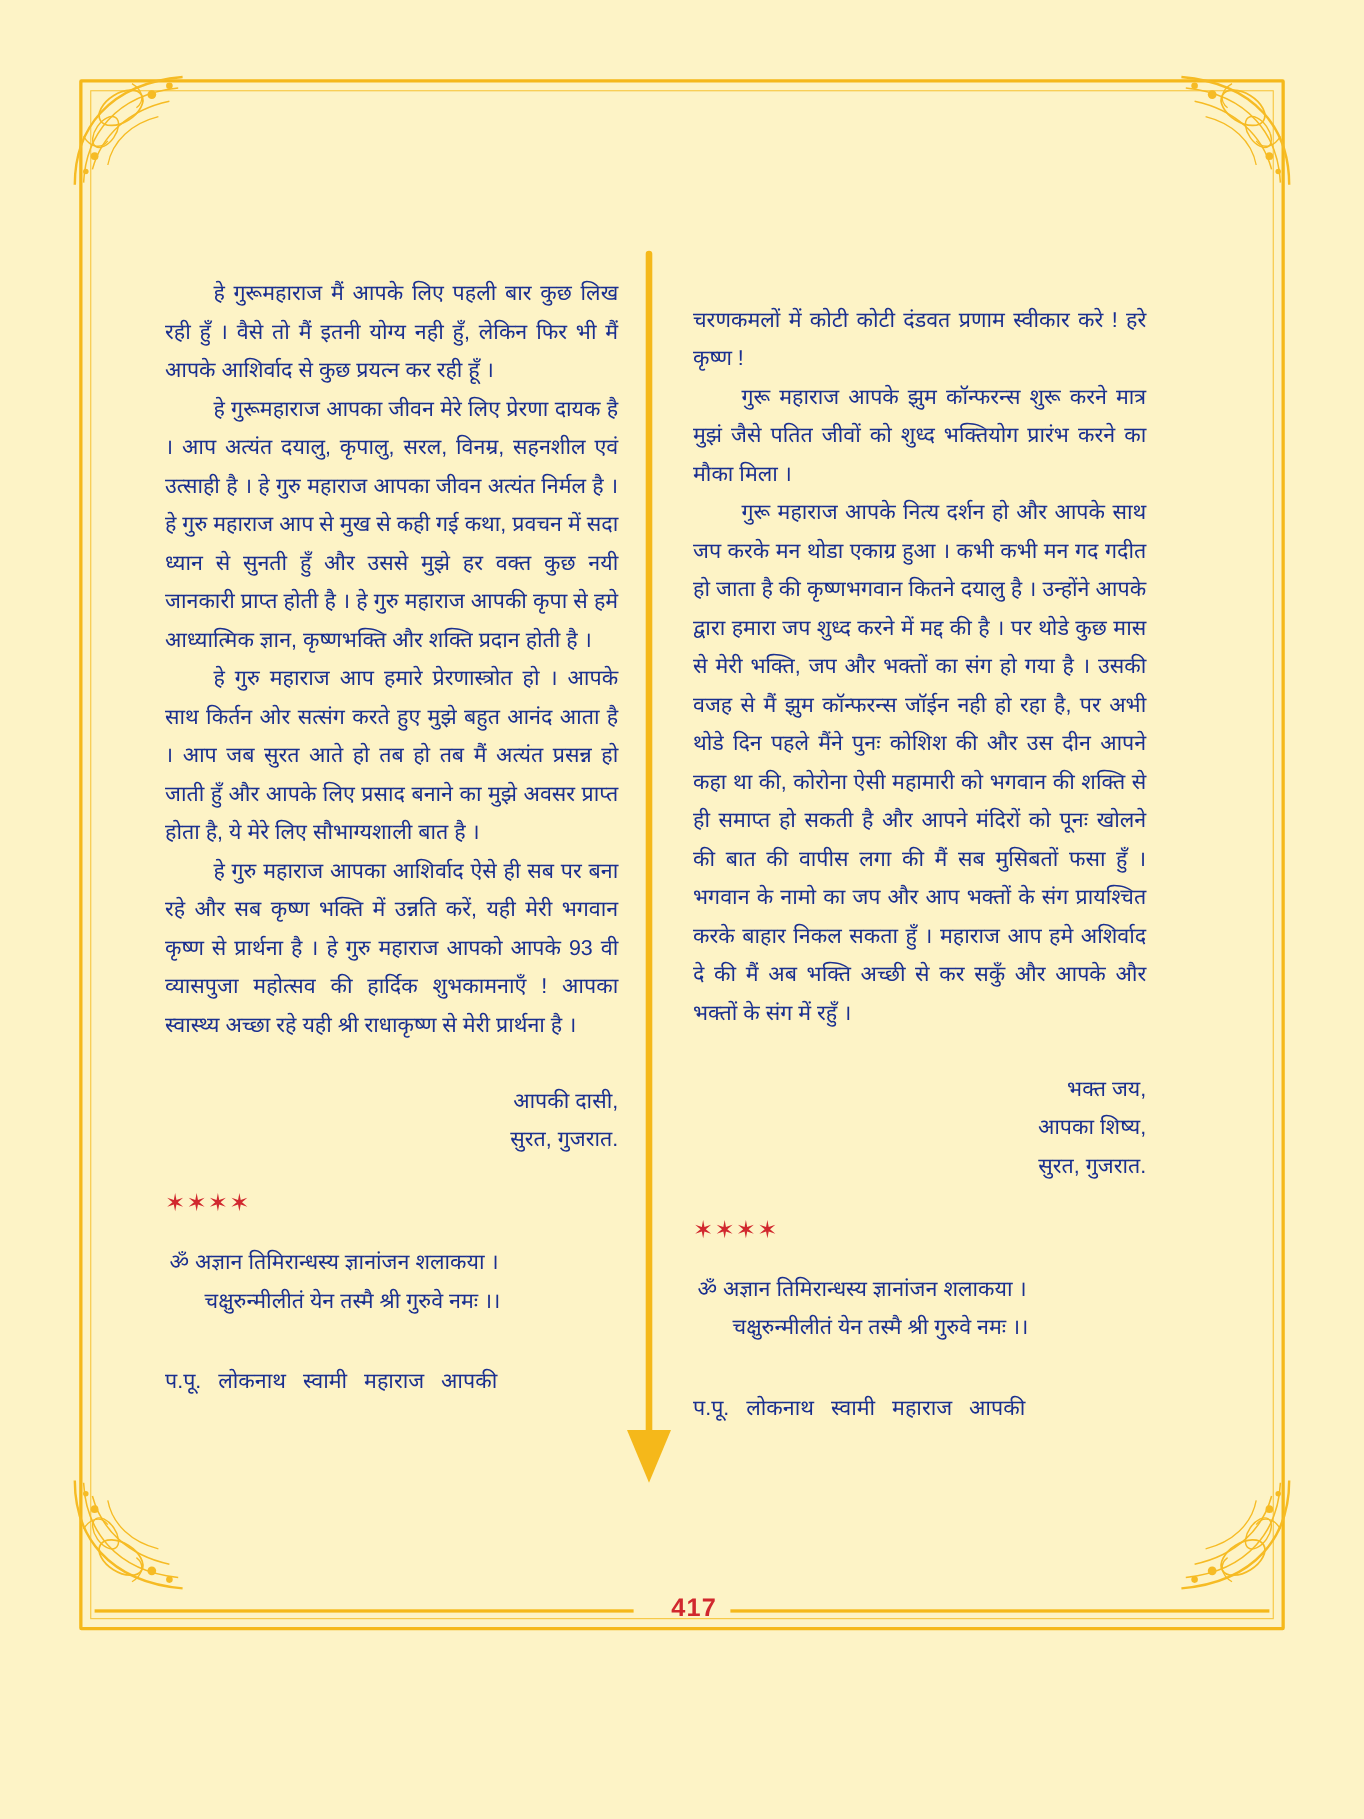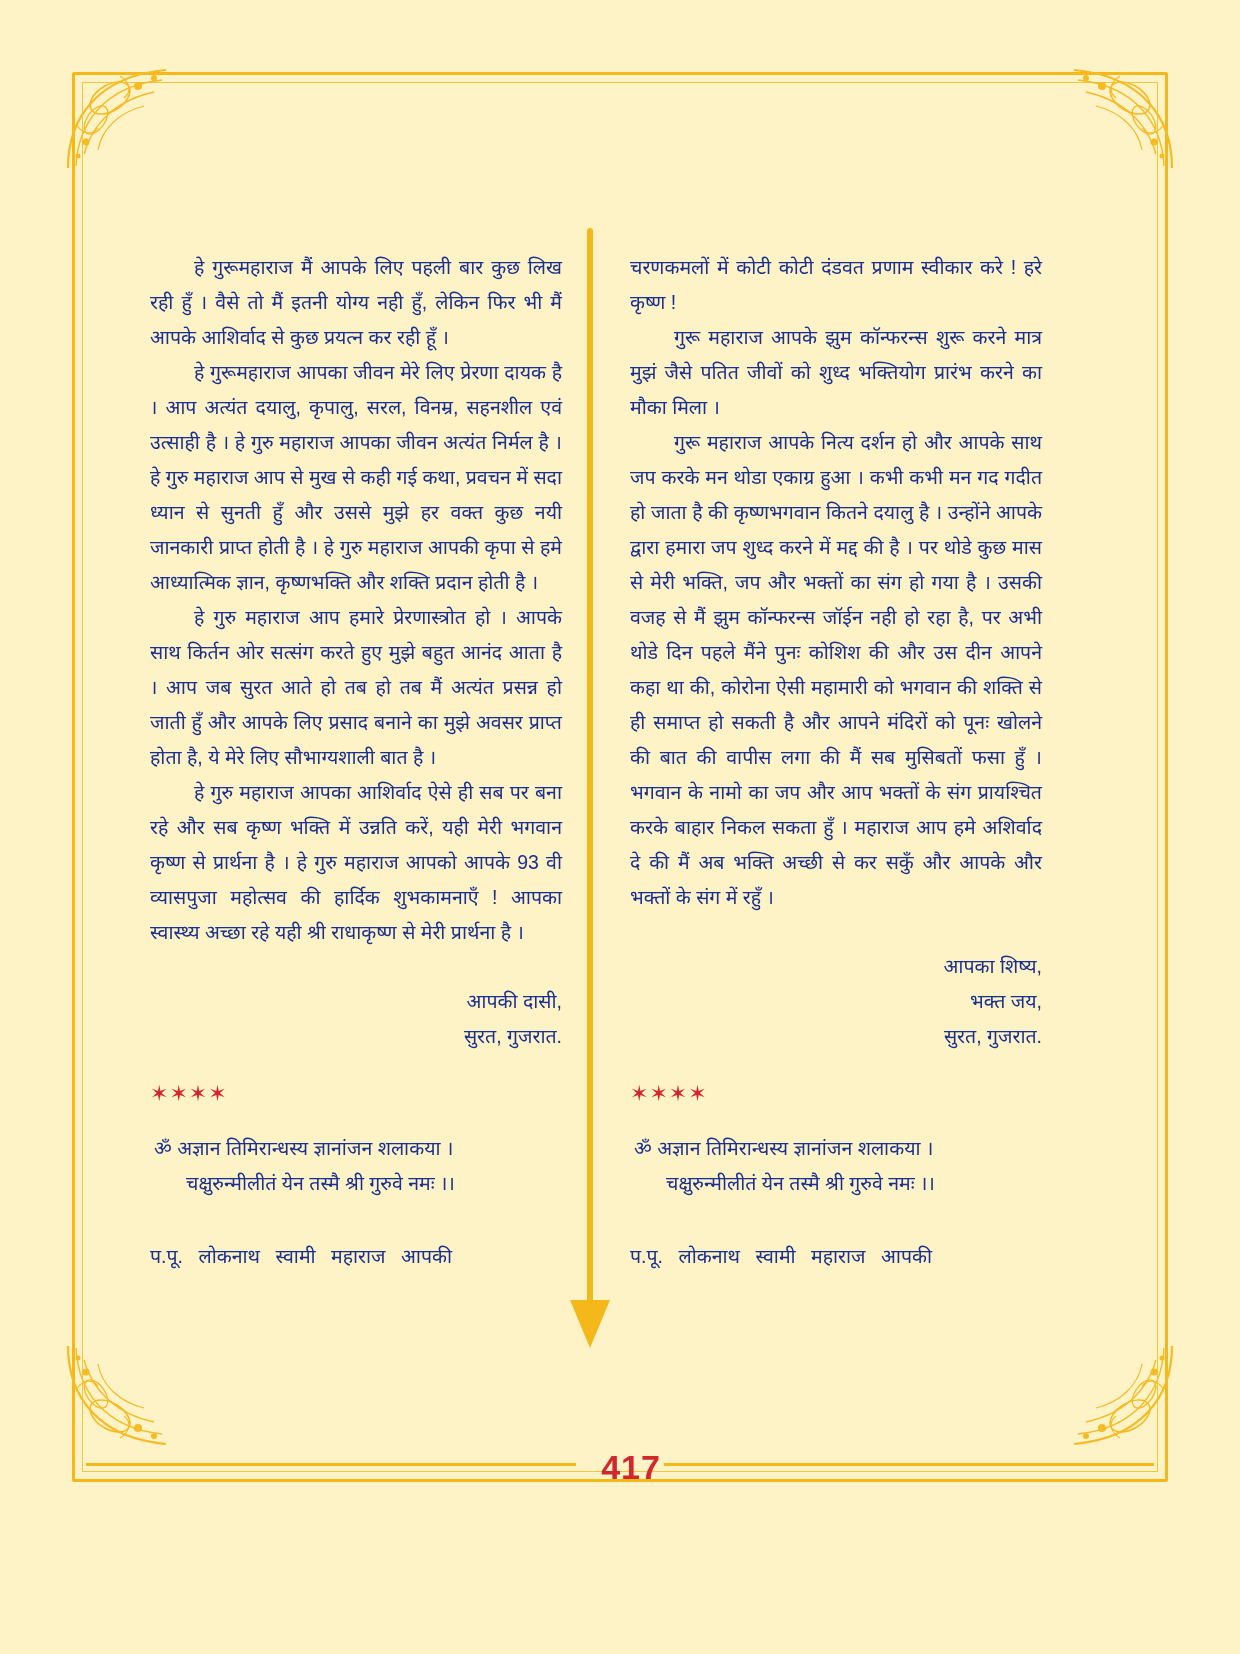--- a/index.html
+++ b/index.html
@@ -90,21 +90,21 @@
   }
   .col.left  { left: 0; }
   .col.right { left: 480px; }
 
   .para {
     margin: 0 0 0 0;
     text-align: justify;
     text-justify: inter-word;
     text-indent: 44px;
   }
-  .para.noindent { text-indent: 0; }
+  .para.noindent { text-indent: 0; margin-top: 24px; }
   .sign {
     margin: 0;
     text-indent: 0;
     text-align: right;
   }
   .stars {
     color: #d1282e;
     font-size: 22px;
     letter-spacing: 1px;
     margin: 22px 0 20px 0;
@@ -125,21 +125,21 @@
   }
 
   
   .page-number {
     position: absolute;
     left: 0;
     right: 0;
     top: 1448px;
     text-align: center;
     color: #d1282e;
-    font-size: 34px;
+    font-size: 23px;
     font-weight: bold;
     letter-spacing: 1px;
     padding-left: 22px;
   }
   .pn-rule-left, .pn-rule-right {
     position: absolute;
     top: 1463px;
     height: 3px;
     background: #f5b81a;
   }
@@ -245,22 +245,22 @@
     <p class="para spread">प.पू.  लोकनाथ  स्वामी  महाराज  आपकी</p>
   </div>
 
   <div class="col right">
     <p class="para noindent">चरणकमलों में कोटी कोटी दंडवत प्रणाम स्वीकार करे ! हरे कृष्ण !</p>
     <p class="para">गुरू महाराज आपके झुम कॉन्फरन्स शुरू करने मात्र मुझं जैसे पतित जीवों को शुध्द भक्तियोग प्रारंभ करने का मौका मिला ।</p>
     <p class="para">गुरू महाराज आपके नित्य दर्शन हो और आपके साथ जप करके मन थोडा एकाग्र हुआ । कभी कभी मन गद गदीत हो जाता है की कृष्णभगवान कितने दयालु है । उन्होंने आपके द्वारा हमारा जप शुध्द करने में मद्द की है । पर थोडे कुछ मास से मेरी भक्ति, जप और भक्तों का संग हो गया है । उसकी वजह से मैं झुम कॉन्फरन्स जॉईन नही हो रहा है, पर अभी थोडे दिन पहले मैंने पुनः कोशिश की और उस दीन आपने कहा था की, कोरोना ऐसी महामारी को भगवान की शक्ति से ही समाप्त हो सकती है और आपने मंदिरों को पूनः खोलने की बात की वापीस लगा की मैं सब मुसिबतों फसा हुँ । भगवान के नामो का जप और आप भक्तों के संग प्रायश्चित करके बाहार निकल सकता हुँ । महाराज आप हमे अशिर्वाद दे की मैं अब भक्ति अच्छी से कर सकुँ और आपके और भक्तों के संग में रहुँ ।</p>
 
     <div class="gap-md"></div>
 
+    <p class="sign">भक्त जय,</p>
     <p class="sign">आपका शिष्य,</p>
-    <p class="sign">भक्त जय,</p>
     <p class="sign">सुरत, गुजरात.</p>
 
     <p class="stars">✶✶✶✶</p>
 
     <p class="verse">
       <span class="l1">ॐ अज्ञान तिमिरान्धस्य ज्ञानांजन शलाकया ।</span>
       <span class="l2">चक्षुरुन्मीलीतं येन तस्मै श्री गुरुवे नमः  ।।</span>
     </p>
 
     <div class="gap-md"></div>

